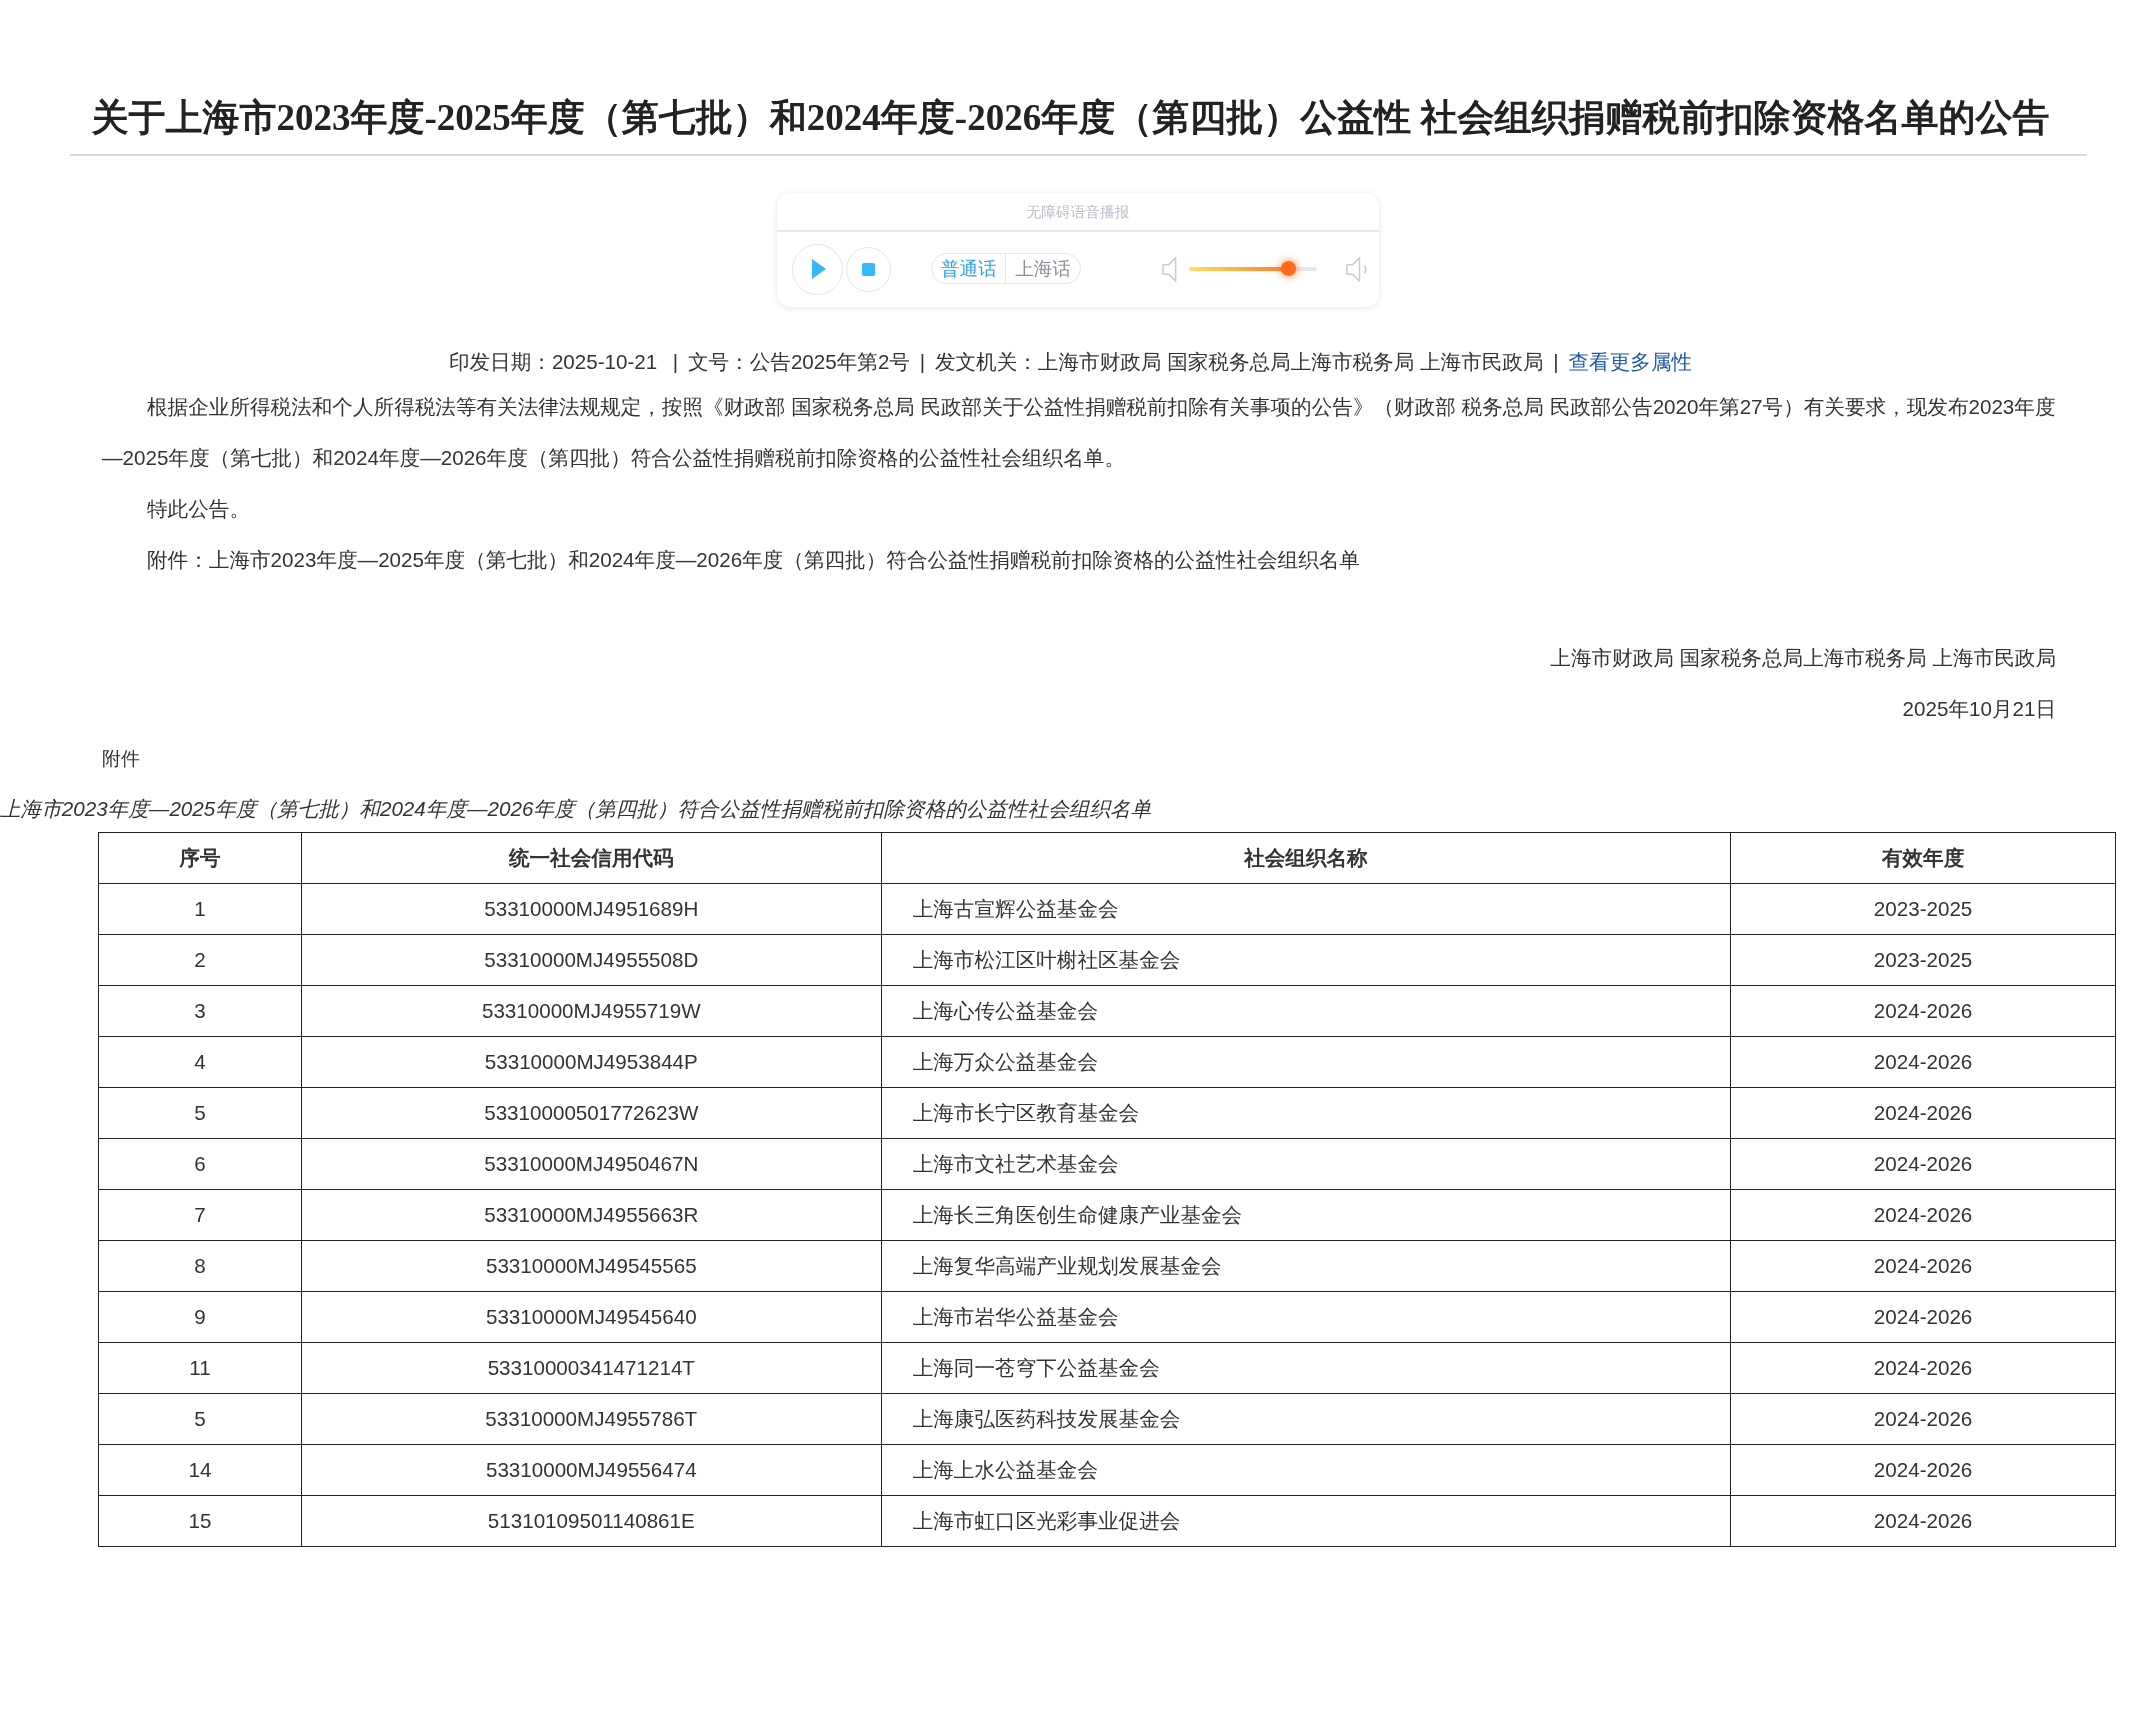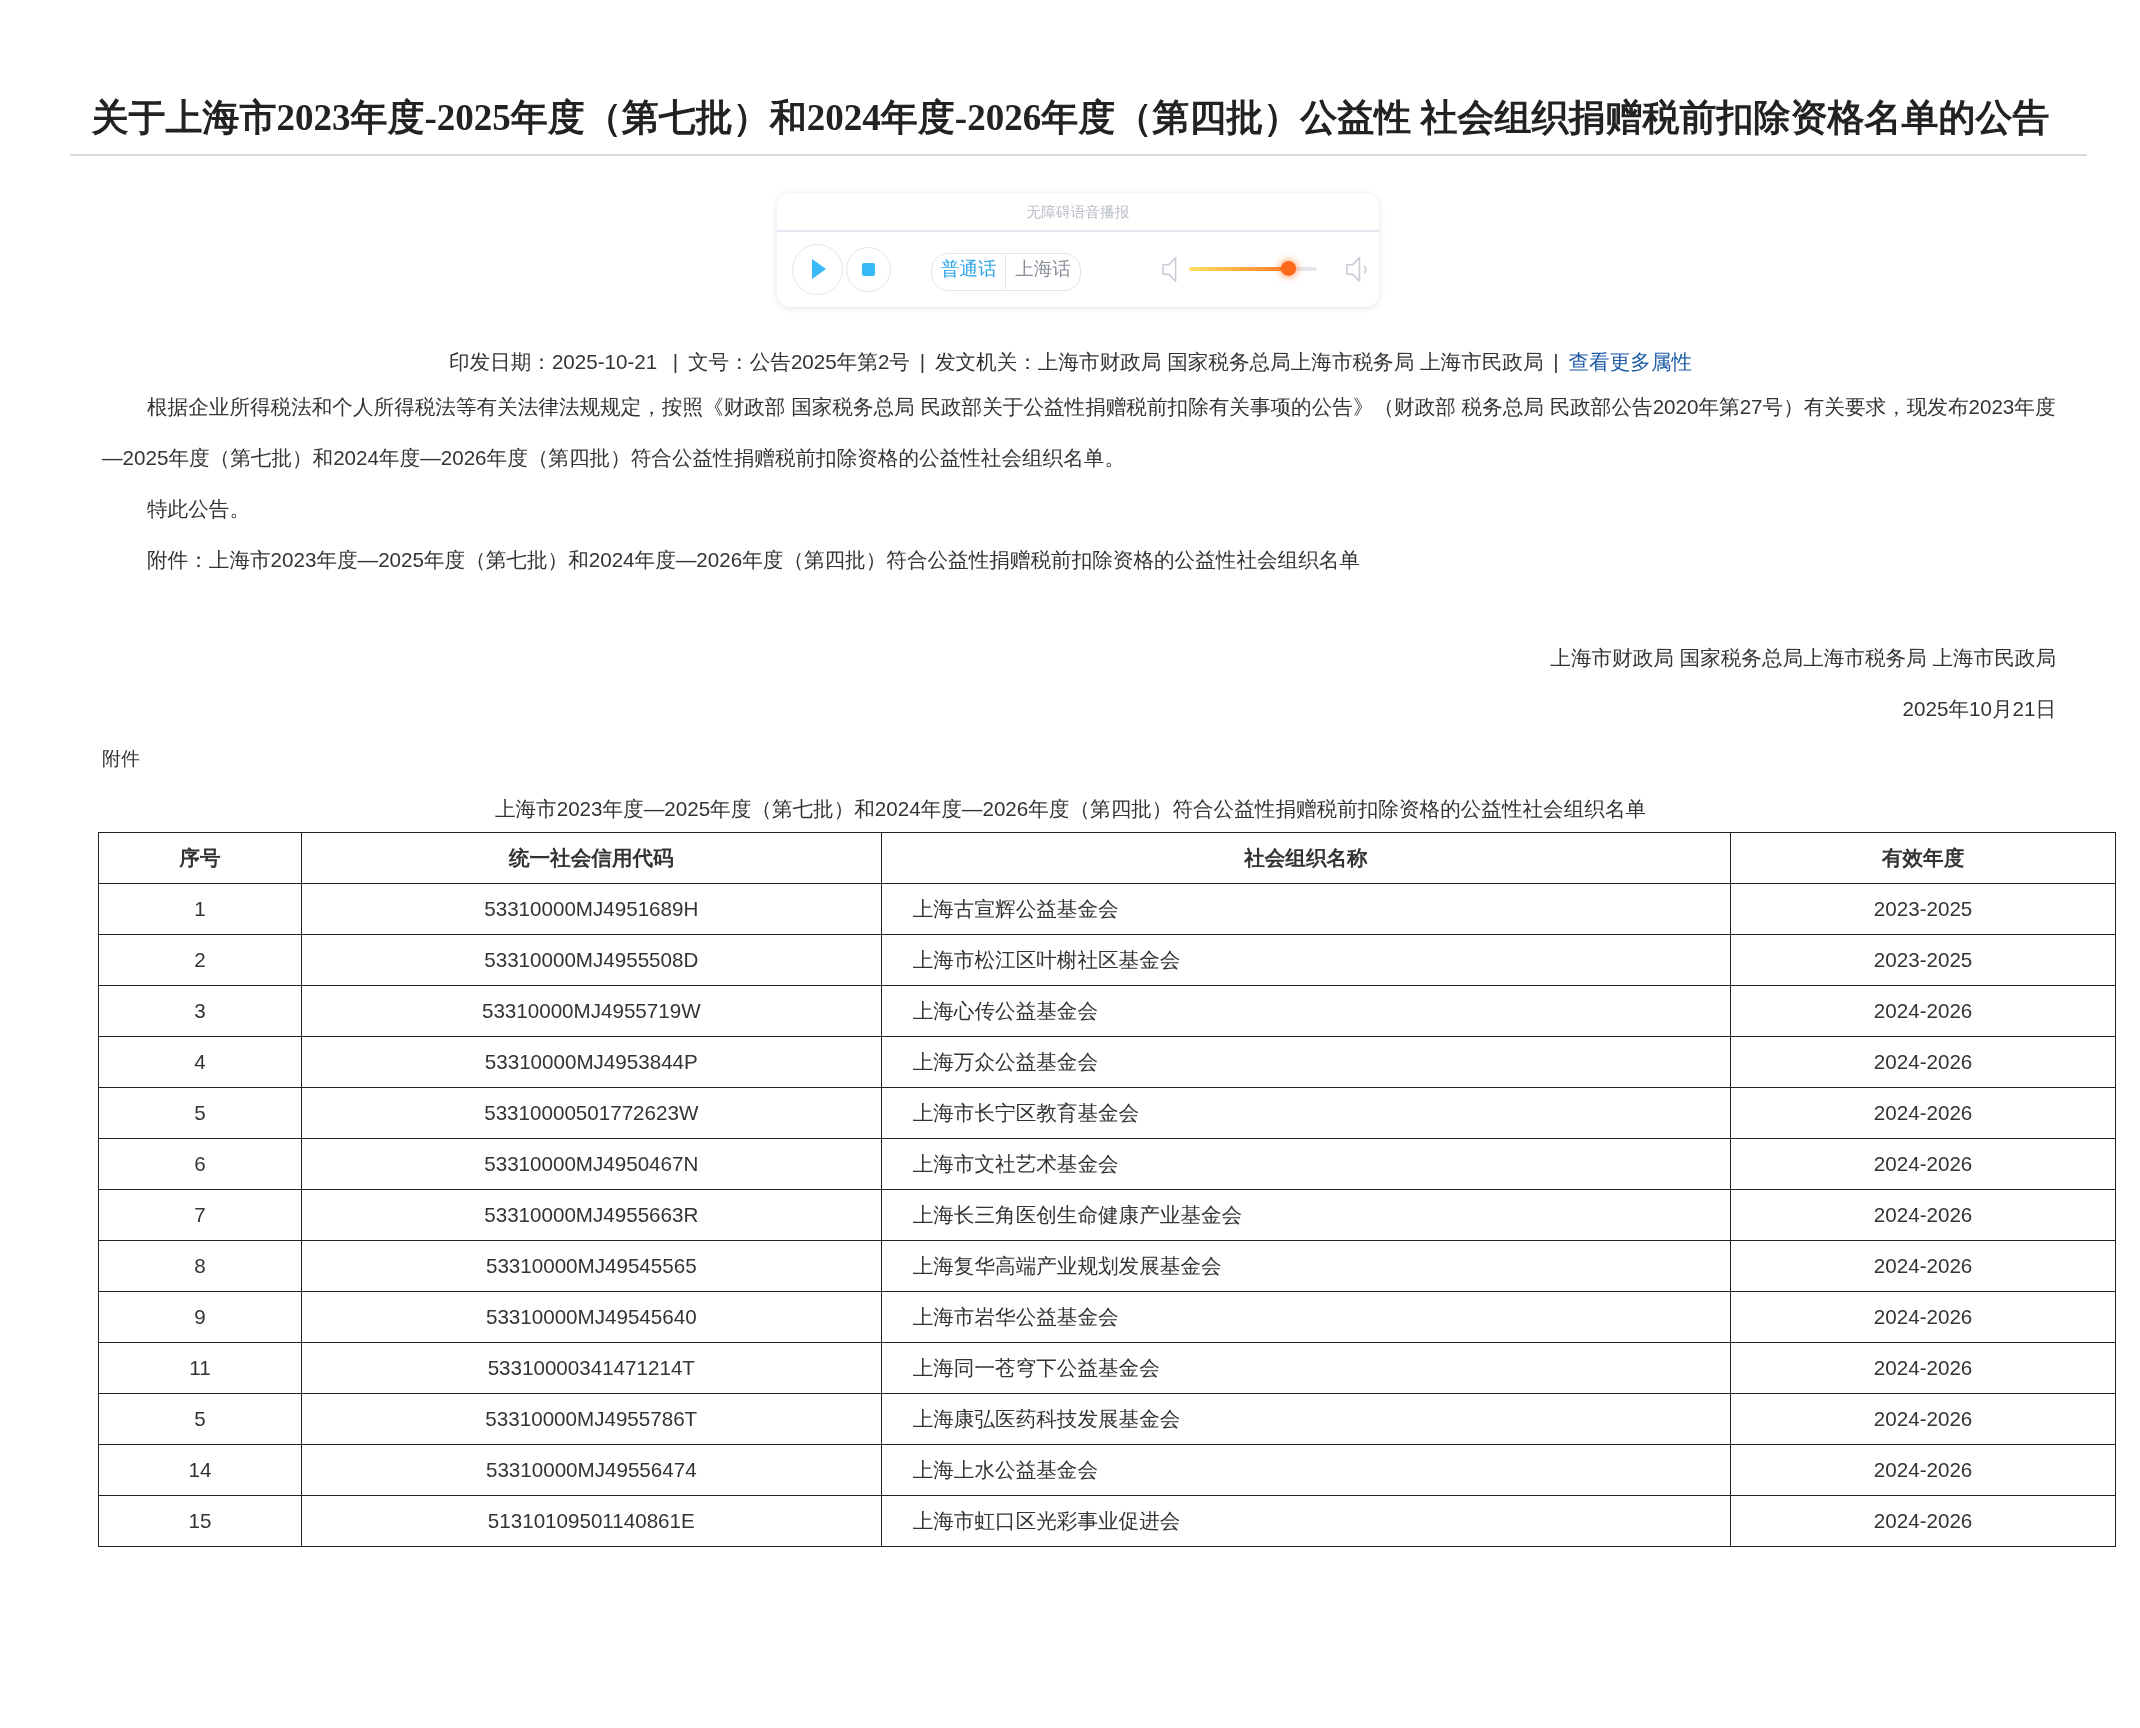--- a/index.html
+++ b/index.html
@@ -32,21 +32,21 @@
   .player-body { position: relative; height: 74px; }
   .pbtn {
     position: absolute; border-radius: 50%; border: 1.5px solid #e4e6ef; background: #fff;
     display: flex; align-items: center; justify-content: center; box-sizing: border-box;
   }
   .play-btn { left: 14.7px; top: 11.8px; width: 51px; height: 51px; }
   .stop-btn { left: 69px; top: 14.7px; width: 45px; height: 45px; }
   .play-tri { width: 0; height: 0; border-left: 14.7px solid #36b9f6; border-top: 10.8px solid transparent; border-bottom: 10.8px solid transparent; margin-left: 3.9px; }
   .stop-sq { width: 12.7px; height: 12.7px; background: #36b9f6; border-radius: 2px; }
   .lang-group {
-    position: absolute; left: 154px; top: 20.6px; height: 38px;
+    position: absolute; left: 154px; top: 20.6px; height: 31px;
     border: 1.5px solid #e4e6ef; border-radius: 16.7px; display: flex; overflow: hidden; box-sizing: border-box;
   }
   .lang {
     padding: 0 8.8px; font-size: 18.6px; line-height: 29px; color: #8a8f9c; cursor: pointer;
   }
   .lang.active { color: #2aa4e6; }
   .lang + .lang { border-left: 1.5px solid #e4e6ef; }
   .vol-low { position: absolute; left: 382px; top: 21.6px; width: 25.5px; height: 31px; }
   .vol-high { position: absolute; left: 567px; top: 21.6px; width: 29px; height: 31px; }
   .slider-track {
@@ -71,22 +71,22 @@
     position: absolute; left: 102px; width: 1960px;
     font-size: 20.6px; line-height: 51px; color: #333;
   }
   .p1 { top: 381px; text-indent: 45px; }
   .indent { text-indent: 45px; }
   .sign {
     position: absolute; right: 85px; text-align: right; font-size: 20.6px; line-height: 33px; color: #333;
   }
   .attach-label { position: absolute; left: 102px; top: 742px; font-size: 19px; line-height: 33px; }
   .table-caption {
-    position: absolute; left: 0; width: 2141px; top: 792px; text-align: center;
-    font-size: 20.6px; line-height: 33px; color: #333;
+    position: absolute; left: 0; width: 2141px; top: 792px; 
+    font-size: 20.6px; line-height: 33px; color: #333; font-style: italic;
   }
   table.list {
     position: absolute; left: 70px; top: 832px; width: 2018px;
     border-collapse: collapse; font-size: 20.6px; color: #333; margin-left: 28px;
   }
   table.list th, table.list td {
     border: 1.5px solid #222; height: 50px; padding: 0; text-align: center;
   }
   table.list th { font-weight: bold; font-size: 20.6px; }
   table.list td.name { text-align: left; padding-left: 31px; }

